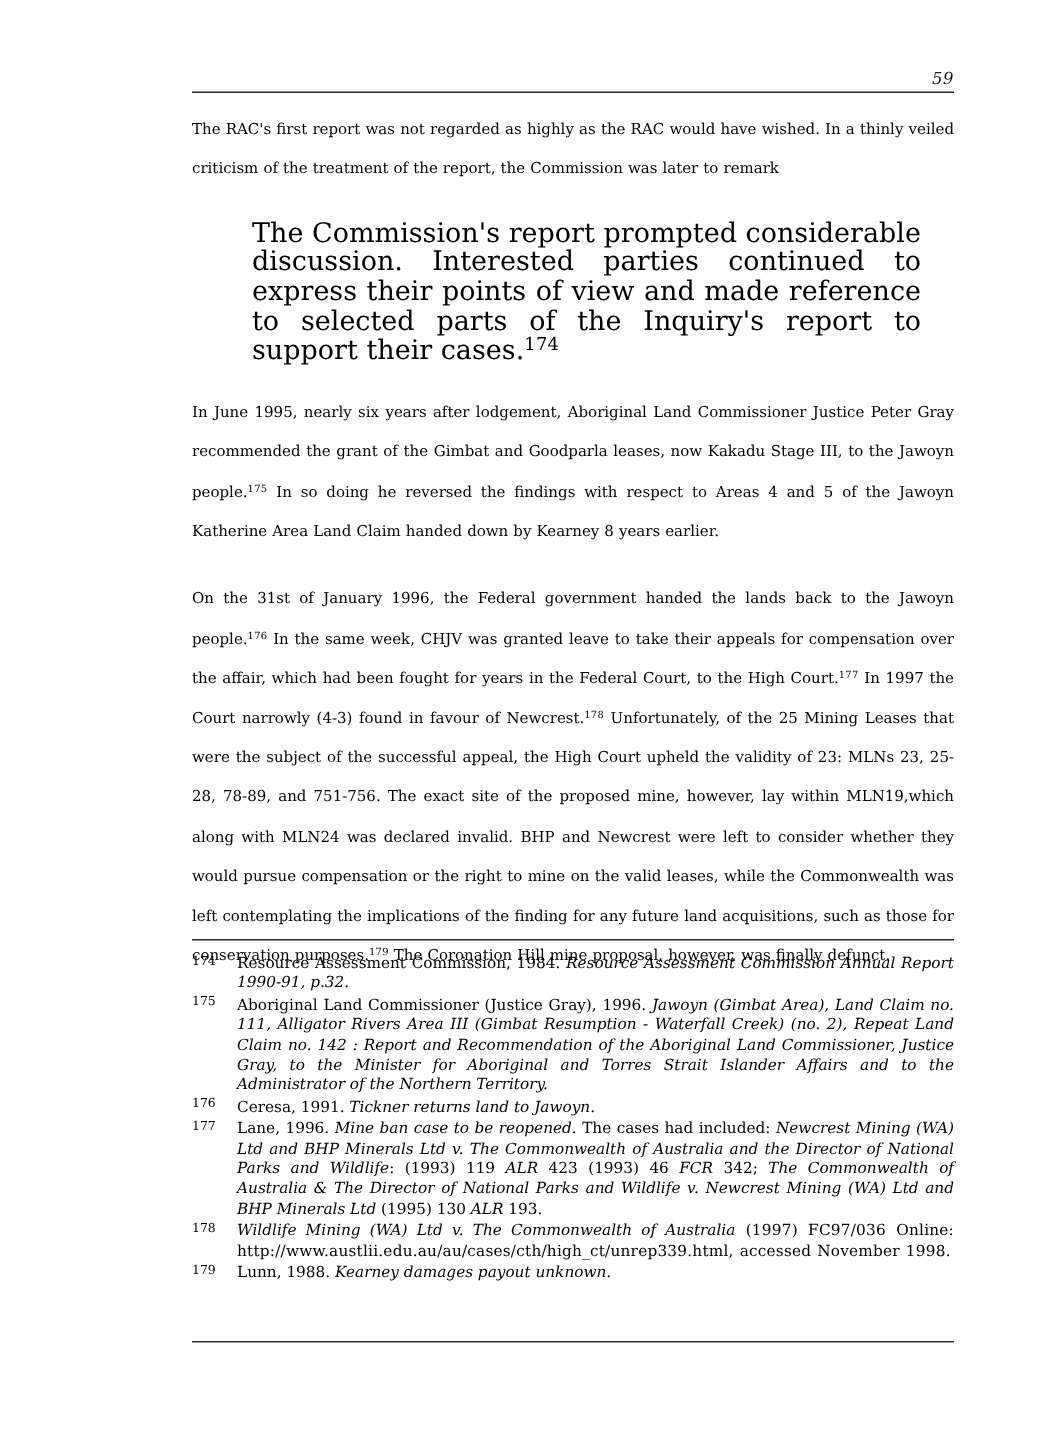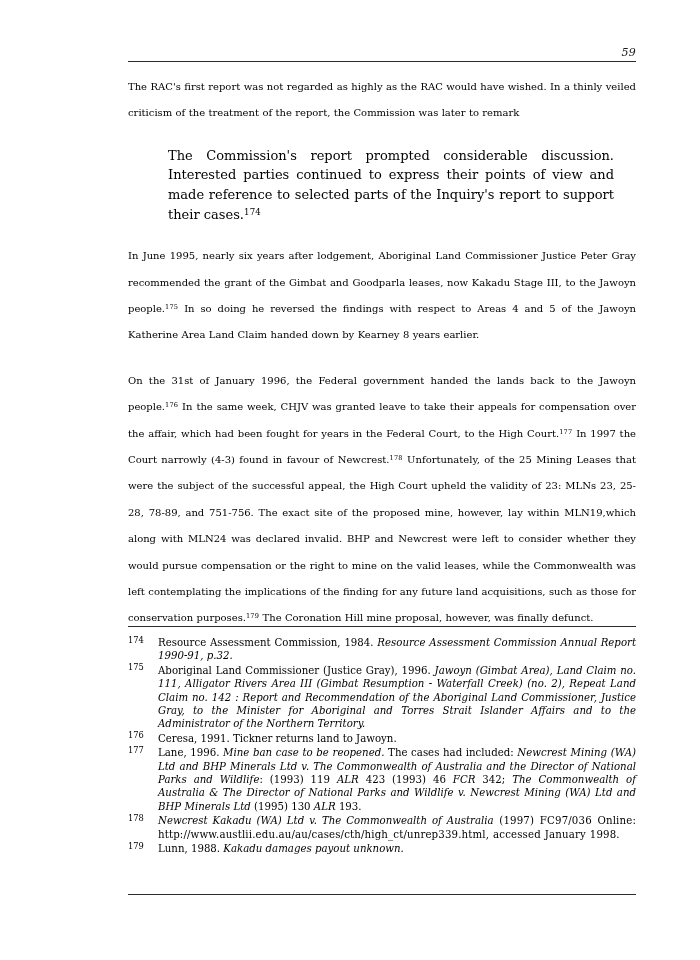--- a/index.html
+++ b/index.html
@@ -59,21 +59,21 @@
     font-size: 10px;
     line-height: 26.4px;
     text-align: justify;
     text-justify: inter-word;
     word-spacing: 0.2px;
   }
   p.body:last-child { margin-bottom: 16px; }
 
   blockquote.quote {
     margin: 0 22px 19px 40px;
-    font-size: 13px;
+    font-size: 18px;
     line-height: 19.6px;
     text-align: justify;
     text-justify: inter-word;
   }
 
   sup.fn {
     font-size: 0.66em;
     line-height: 0;
     vertical-align: 0.46em;
     letter-spacing: 0.2px;
@@ -140,22 +140,22 @@
       <blockquote class="quote">The Commission's report prompted considerable discussion. Interested parties continued to express their points of view and made reference to selected parts of the Inquiry's report to support their cases.<sup class="fn">174</sup></blockquote>
       <p class="body">In June 1995, nearly six years after lodgement, Aboriginal Land Commissioner Justice Peter Gray recommended the grant of the Gimbat and Goodparla leases, now Kakadu Stage III, to the Jawoyn people.<sup class="fn">175</sup>  In so doing he reversed the findings with respect to Areas 4 and 5 of the Jawoyn Katherine Area Land Claim handed down by Kearney 8 years earlier.</p>
       <p class="body">On the 31st of January 1996, the Federal government handed the lands back to the Jawoyn people.<sup class="fn">176</sup>  In the same week, CHJV was granted leave to take their appeals for compensation over the affair, which had been fought for years in the Federal Court, to the High Court.<sup class="fn">177</sup>  In 1997 the Court narrowly (4-3) found in favour of Newcrest.<sup class="fn">178</sup>  Unfortunately, of the 25 Mining Leases that were the subject of the successful appeal, the High Court upheld the validity of 23: MLNs 23, 25-28, 78-89, and 751-756.  The exact site of the proposed mine, however, lay within MLN19,which along with MLN24 was declared invalid. BHP and Newcrest were left to consider whether they would pursue compensation or the right to mine on the valid leases, while the Commonwealth was left contemplating the implications of the finding for any future land acquisitions, such as those for conservation purposes.<sup class="fn">179</sup>  The Coronation Hill mine proposal, however, was finally defunct.</p>
     </div>
 
   <div class="footnote-area">
     <div class="footnote-rule"></div>
     <div id="footnote-list">
         <div class="fn-item"><span class="fn-num">174</span><span>Resource Assessment Commission, 1984. </span><span style="font-style: italic;">Resource Assessment Commission Annual Report 1990-91, p.32.</span></div>
         <div class="fn-item"><span class="fn-num">175</span><span>Aboriginal Land Commissioner (Justice Gray), 1996. </span><span style="font-style: italic;">Jawoyn (Gimbat Area), Land Claim no. 111, Alligator Rivers Area III (Gimbat Resumption - Waterfall Creek) (no. 2), Repeat Land Claim no. 142 : Report and Recommendation of the Aboriginal Land Commissioner, Justice Gray, to the Minister for Aboriginal and Torres Strait Islander Affairs and to the Administrator of the Northern Territory.</span></div>
-        <div class="fn-item"><span class="fn-num">176</span><span>Ceresa, 1991. </span><span style="">Tickner returns land to Jawoyn.</span></div>
+        <div class="fn-item"><span class="fn-num">176</span><span>Ceresa, 1991. </span><span style="font-style: italic;">Tickner returns land to Jawoyn.</span></div>
         <div class="fn-item"><span class="fn-num">177</span><span>Lane, 1996. </span><span style="font-style: italic;">Mine ban case to be reopened.</span><span>   The cases had included: </span><span style="font-style: italic;">Newcrest Mining (WA) Ltd and BHP Minerals Ltd v. The Commonwealth of Australia and the Director of National Parks and Wildlife</span><span>: (1993) 119 </span><span style="font-style: italic;">ALR</span><span> 423 (1993) 46 </span><span style="font-style: italic;">FCR</span><span> 342; </span><span style="font-style: italic;">The Commonwealth of Australia &amp; The Director of National Parks and Wildlife v. Newcrest Mining (WA) Ltd and BHP Minerals Ltd</span><span> (1995) 130 </span><span style="font-style: italic;">ALR</span><span> 193.</span></div>
-        <div class="fn-item"><span class="fn-num">178</span><span style="font-style: italic;">Newcrest Kakadu (WA) Ltd v. The Commonwealth of Australia</span><span class="url"> (1997) FC97/036 Online: http://www.austlii.edu.au/au/cases/cth/high_ct/unrep339.html,   accessed   January 1998.</span></div>
-        <div class="fn-item"><span class="fn-num">179</span><span>Lunn, 1988. </span><span style="font-style: italic;">Kakadu damages payout unknown.</span></div>
+        <div class="fn-item"><span class="fn-num">178</span><span style="font-style: italic;">Wildlife Mining (WA) Ltd v. The Commonwealth of Australia</span><span class="url"> (1997) FC97/036 Online: http://www.austlii.edu.au/au/cases/cth/high_ct/unrep339.html,   accessed   November 1998.</span></div>
+        <div class="fn-item"><span class="fn-num">179</span><span>Lunn, 1988. </span><span style="font-style: italic;">Kearney damages payout unknown.</span></div>
       </div>
   </div>
 
   <div class="bottom-rule"></div>
 
 </div>
 
 </body></html>

